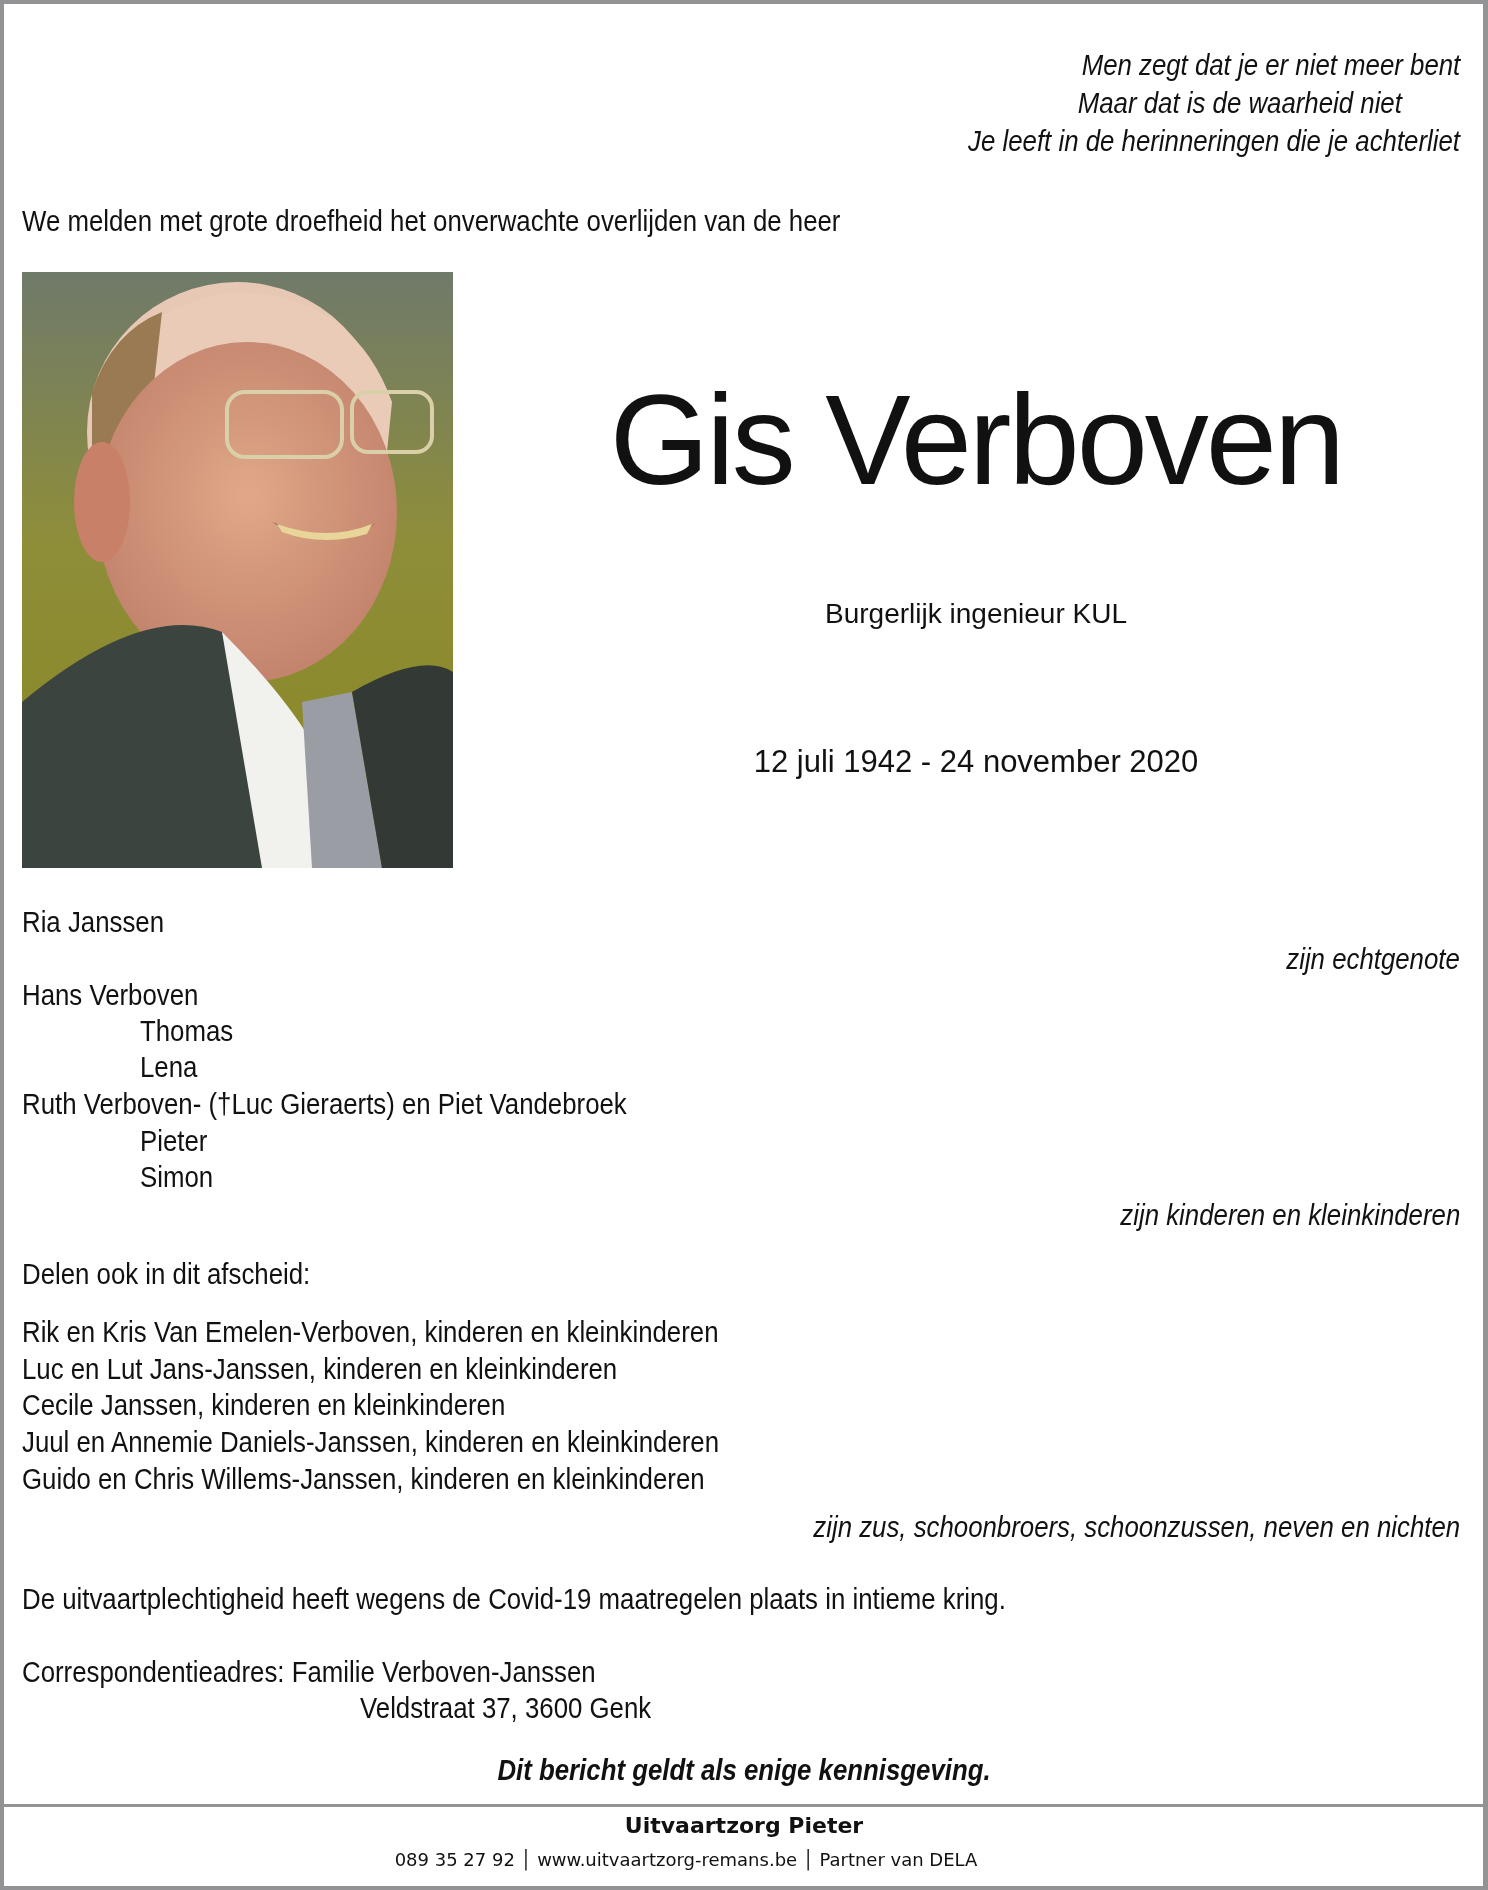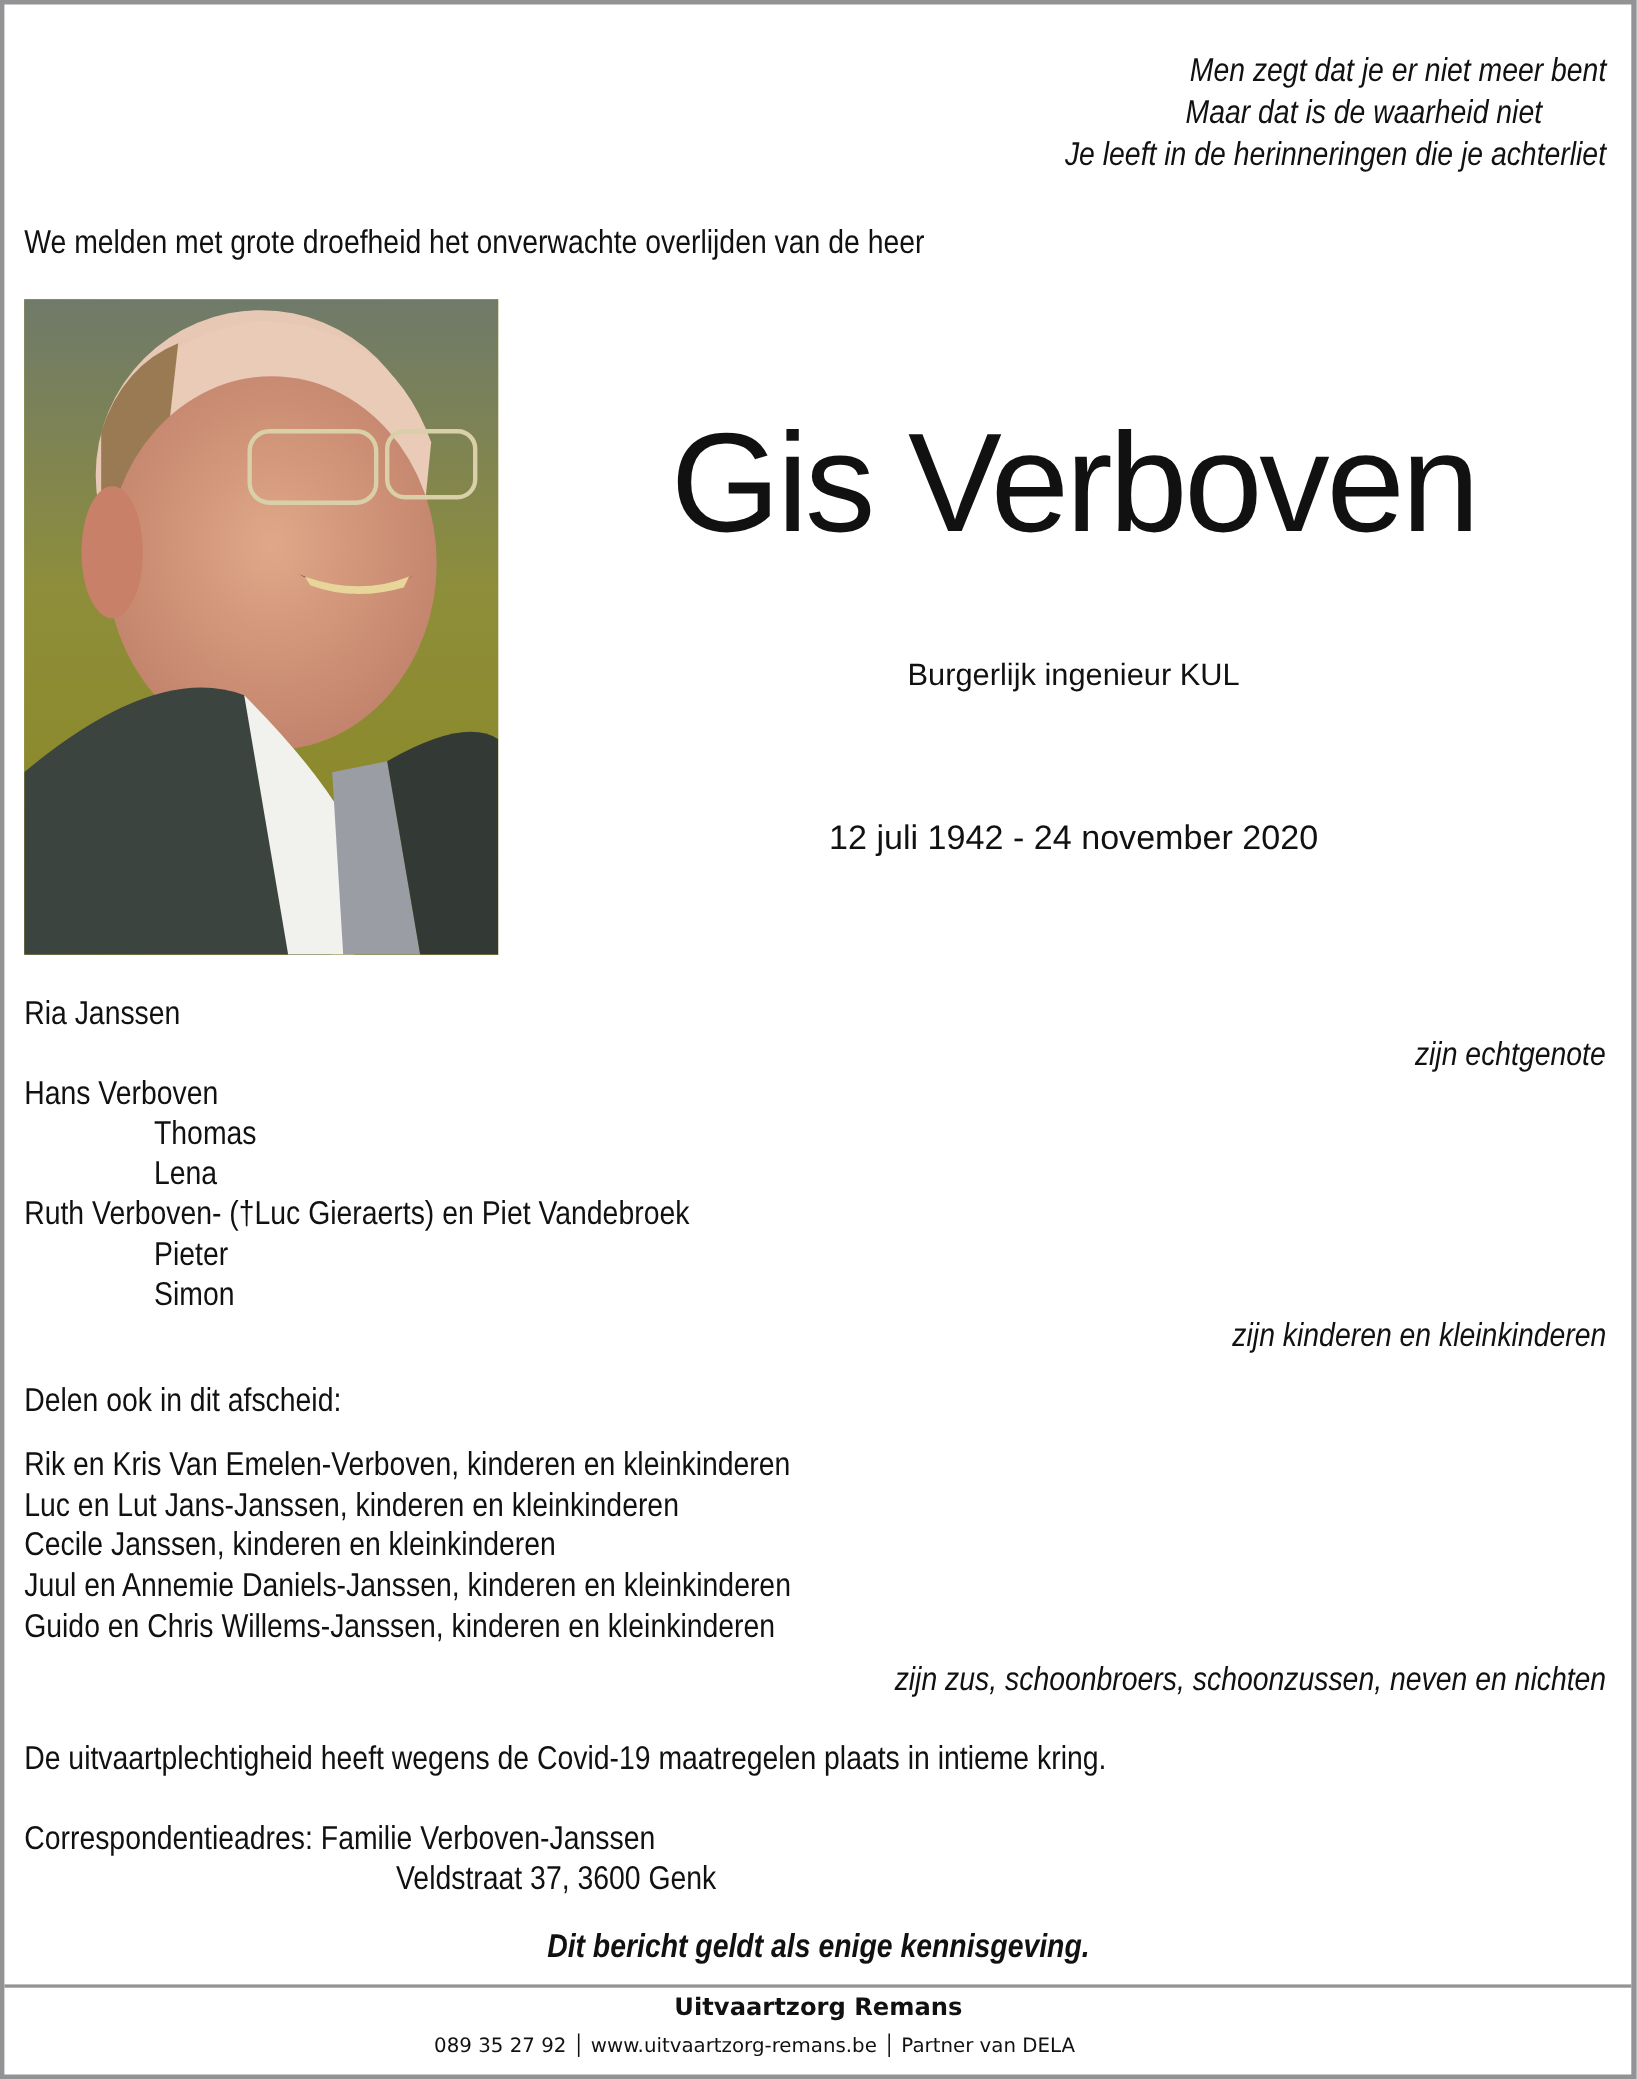--- a/index.html
+++ b/index.html
@@ -86,14 +86,14 @@
 <div class="t ital30" style="top:1512px;">zijn zus, schoonbroers, schoonzussen, neven en nichten</div>
 
 <div class="t body30" style="left:22px; top:1584px;">De uitvaartplechtigheid heeft wegens de Covid-19 maatregelen plaats in intieme kring.</div>
 <div class="t body30" style="left:22px; top:1657px;">Correspondentieadres: Familie Verboven-Janssen</div>
 <div class="t body30" style="left:360px; top:1693px;">Veldstraat 37, 3600 Genk</div>
 
 <div class="t notice" style="top:1755px; transform:scaleX(0.86); transform-origin:center bottom;">Dit bericht geldt als enige kennisgeving.</div>
 
 <div class="sep"></div>
 
-<div class="t footer-name" style="top:1815px;">Uitvaartzorg Remans</div>
+<div class="t footer-name" style="top:1815px;">Uitvaartzorg Pieter</div>
 <div class="t footer-contact" style="top:1851px;">089 35 27 92 │ www.uitvaartzorg-remans.be │ Partner van DELA</div>
 
 </body></html>

